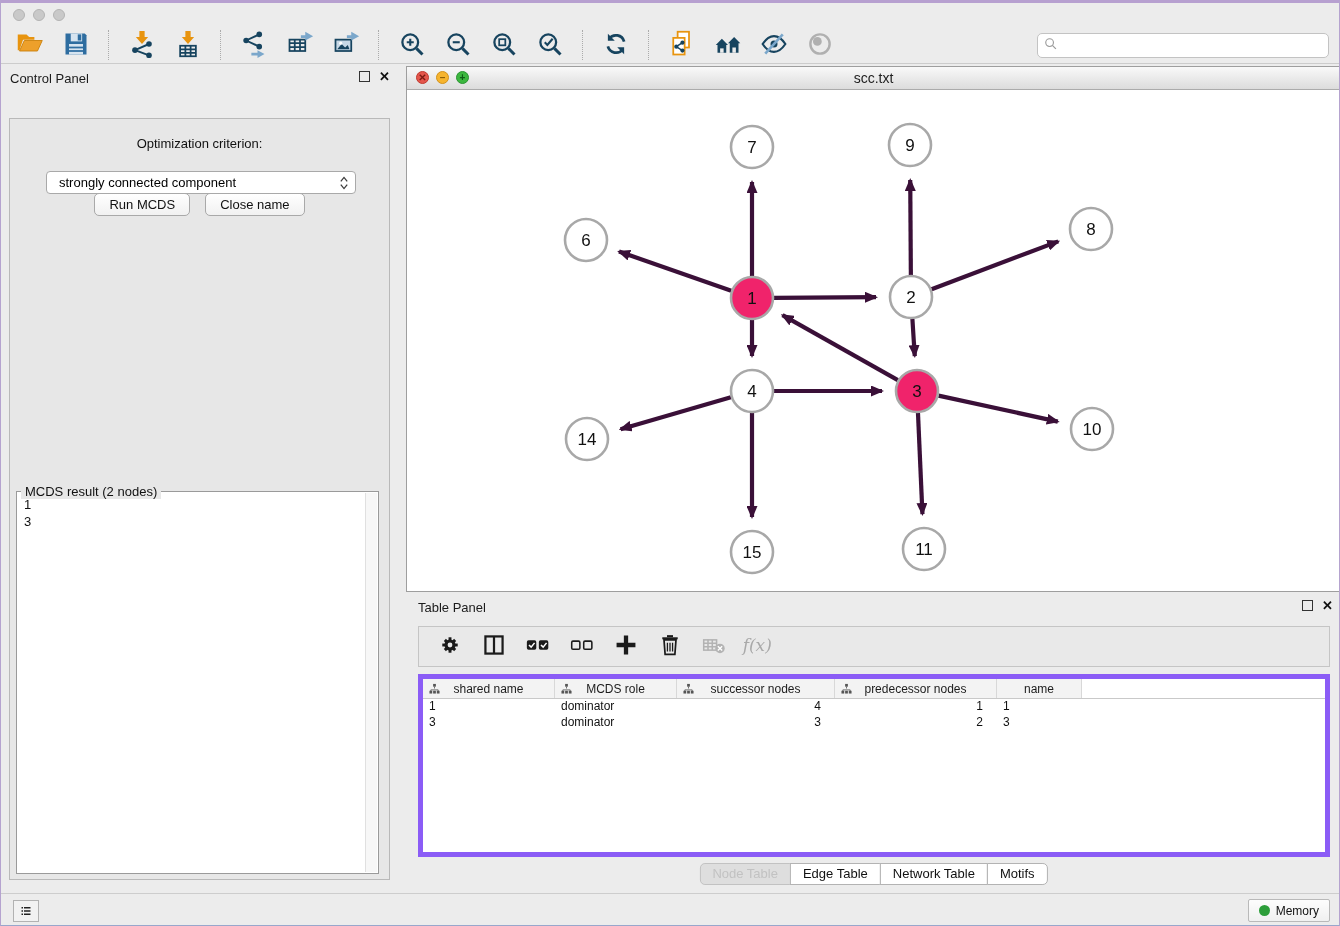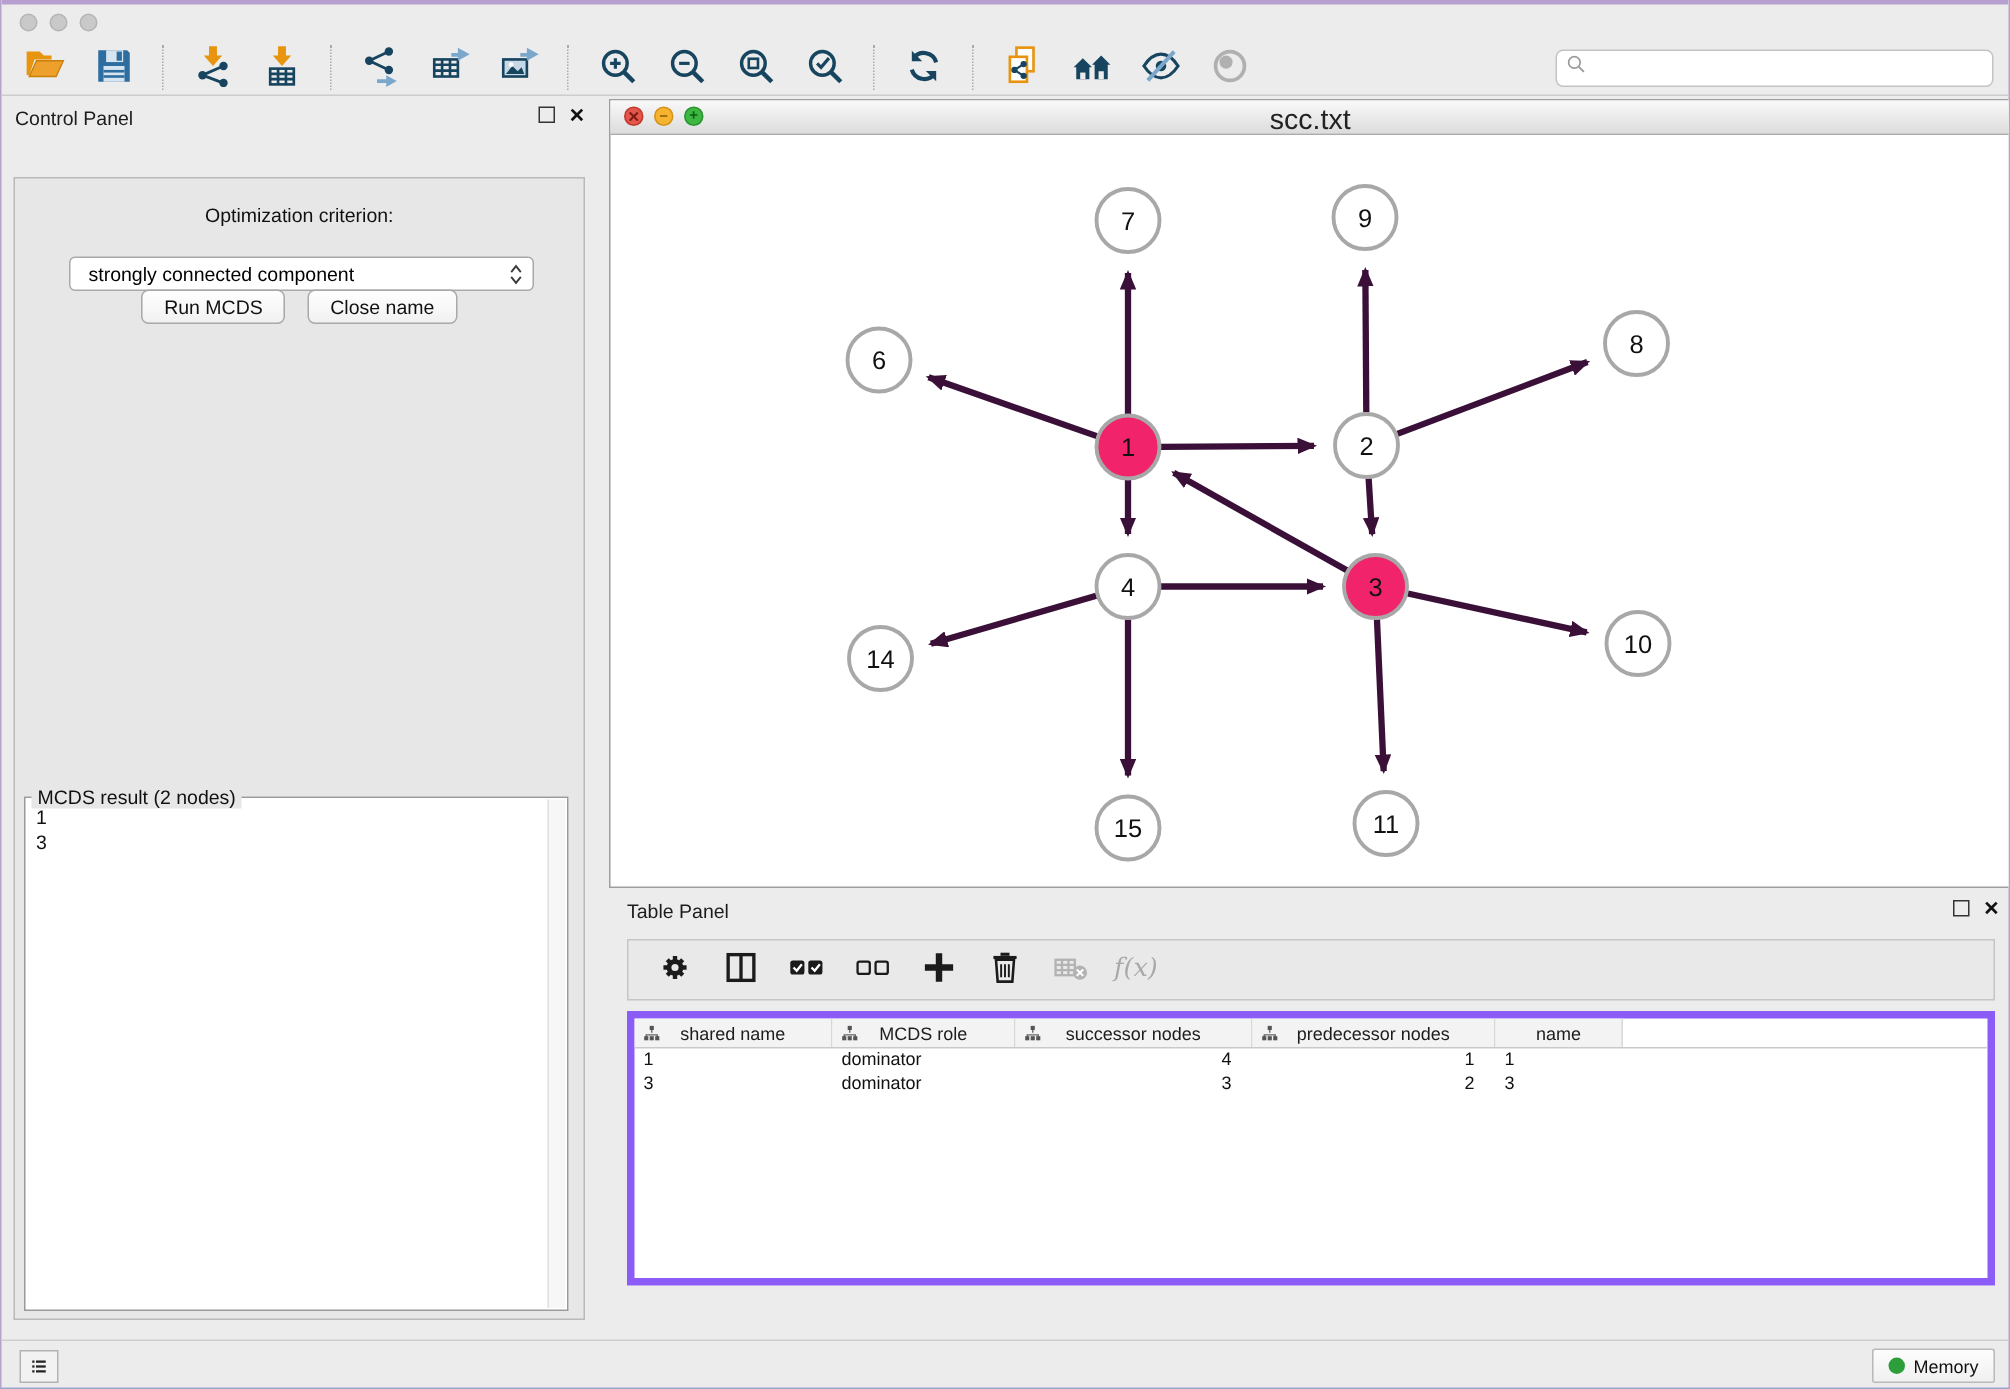--- a/index.html
+++ b/index.html
@@ -35,33 +35,33 @@
   .ptab:last-child{border-top-right-radius:5px;border-bottom-right-radius:5px;}
   .ptab.sel{background:#dedede;color:#b9b9b9;border-color:#c2c2c2;}
   .cpbody{position:absolute;top:52px;left:8px;right:8px;bottom:8px;background:#e7e7e7;border:1px solid #b9b9b9;}
   .opt-label{position:absolute;top:17px;left:0;right:0;text-align:center;font-size:13px;color:#111;}
   .criterion{position:absolute;top:52px;left:36px;width:310px;height:23px;background:#fff;border:1px solid #a9a9a9;
              border-radius:4px;display:flex;align-items:center;font-size:13px;padding-left:12px;box-sizing:border-box;cursor:pointer;}
   .criterion .stepper{position:absolute;right:6px;top:3px;}
   .btn-row{position:absolute;top:74px;left:0;right:0;display:flex;justify-content:center;gap:15px;}
   .cbtn{font-size:13px;font-family:inherit;padding:3px 14px;background:linear-gradient(#ffffff,#f1f1f1);
         border:1px solid #a9a9a9;border-radius:5px;cursor:pointer;color:#111;}
-  .result-box{position:absolute;left:6px;right:10px;top:372px;bottom:5px;border:1px solid #9a9a9a;background:#fff;margin-top:40px;}
+  .result-box{position:absolute;left:6px;right:10px;top:372px;bottom:5px;border:1px solid #9a9a9a;background:#fff;}
   .result-legend{position:absolute;top:-8px;left:4px;background:#e7e7e7;padding:0 4px;font-size:13px;color:#111;}
   .result-text{position:absolute;top:4px;left:7px;right:14px;bottom:4px;font-size:13px;color:#111;white-space:pre;line-height:17px;overflow:hidden;}
   .result-scroll{position:absolute;top:1px;bottom:1px;right:1px;width:11px;background:#f7f7f7;border-left:1px solid #e0e0e0;}
   
   .netframe{position:absolute;left:405px;top:66px;width:935px;height:526px;border:1px solid #9e9e9e;background:#fff;box-sizing:border-box;}
   .net-head{position:absolute;left:0;top:0;right:0;height:22px;background:linear-gradient(#f9f9f9,#dcdcdc);border-bottom:1px solid #ababab;}
   .lights{position:absolute;left:9px;top:4px;display:flex;gap:7px;}
   .light{width:13px;height:13px;border-radius:50%;font-size:10px;font-weight:bold;display:flex;align-items:center;justify-content:center;box-sizing:border-box;}
   .light.red{background:#e4564c;border:1px solid #c0392f;color:#7c1a12;}
   .light.yellow{background:#f6b42e;border:1px solid #d3921a;color:#8a5d07;}
   .light.green{background:#3cb73f;border:1px solid #2a9431;color:#0f5d17;}
-  .net-title{position:absolute;left:0;right:0;top:3px;text-align:center;font-size:19px;color:#222;}
+  .net-title{position:absolute;left:0;right:0;top:3px;text-align:center;font-size:14px;color:#222;}
   .net-canvas{position:absolute;left:0;top:22px;right:0;bottom:0;}
   
   .tpanel{position:absolute;left:405px;top:595px;width:935px;height:295px;}
   .tp-toolbar{position:absolute;top:31px;left:12px;right:11px;height:41px;background:#e9e9e9;
               border:1px solid #c5c5c5;display:flex;align-items:center;padding-left:9px;box-sizing:border-box;}
   .tp-toolbar .tbbtn{margin:0 7px;width:30px;}
   .tablewrap{position:absolute;top:79px;left:12px;right:11px;bottom:33px;background:#fff;border:5px solid #8b5cf6;box-sizing:border-box;overflow:hidden;}
   .thead{display:flex;height:19px;border-bottom:1px solid #c9c9c9;}
   .th{position:relative;background:#f3f3f3;border-right:1px solid #d8d8d8;font-size:12px;color:#1c1c1c;
       display:flex;align-items:center;justify-content:center;box-sizing:border-box;cursor:pointer;}
@@ -501,20 +501,26 @@
           </div>
           <div class="trow">
             <div class="td left" style="width: 132px;">3</div>
             <div class="td left" style="width: 122px;">dominator</div>
             <div class="td right" style="width: 158px;">3</div>
             <div class="td right" style="width: 162px;">2</div>
             <div class="td left" style="width: 85px;">3</div>
           </div>
         </div>
     </div>
+    <div class="ttabs">
+        <div class="ttab sel">Node Table</div>
+        <div class="ttab">Edge Table</div>
+        <div class="ttab">Network Table</div>
+        <div class="ttab">Motifs</div>
+      </div>
   </div>
 
   <div class="statusbar">
     <button class="listbtn">
       <svg viewBox="0 0 24 24" width="18" height="18">
           <g fill="#222">
             <rect x="3" y="4" width="3" height="3"></rect>
             <rect x="8" y="4" width="13" height="3"></rect>
             <rect x="3" y="10.5" width="3" height="3"></rect>
             <rect x="8" y="10.5" width="13" height="3"></rect>

